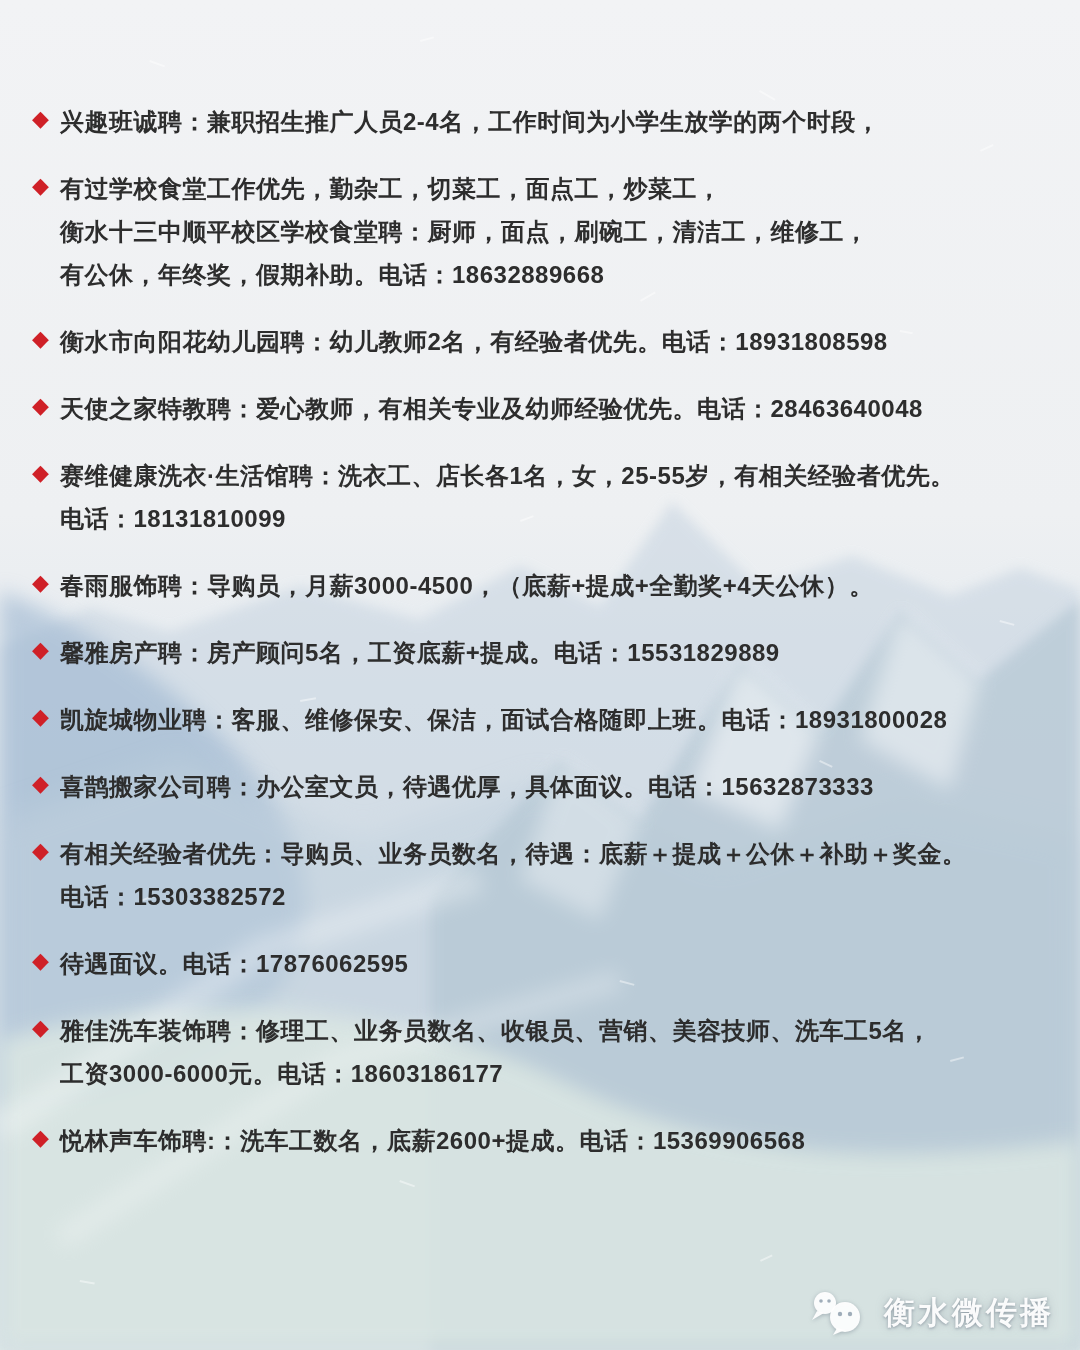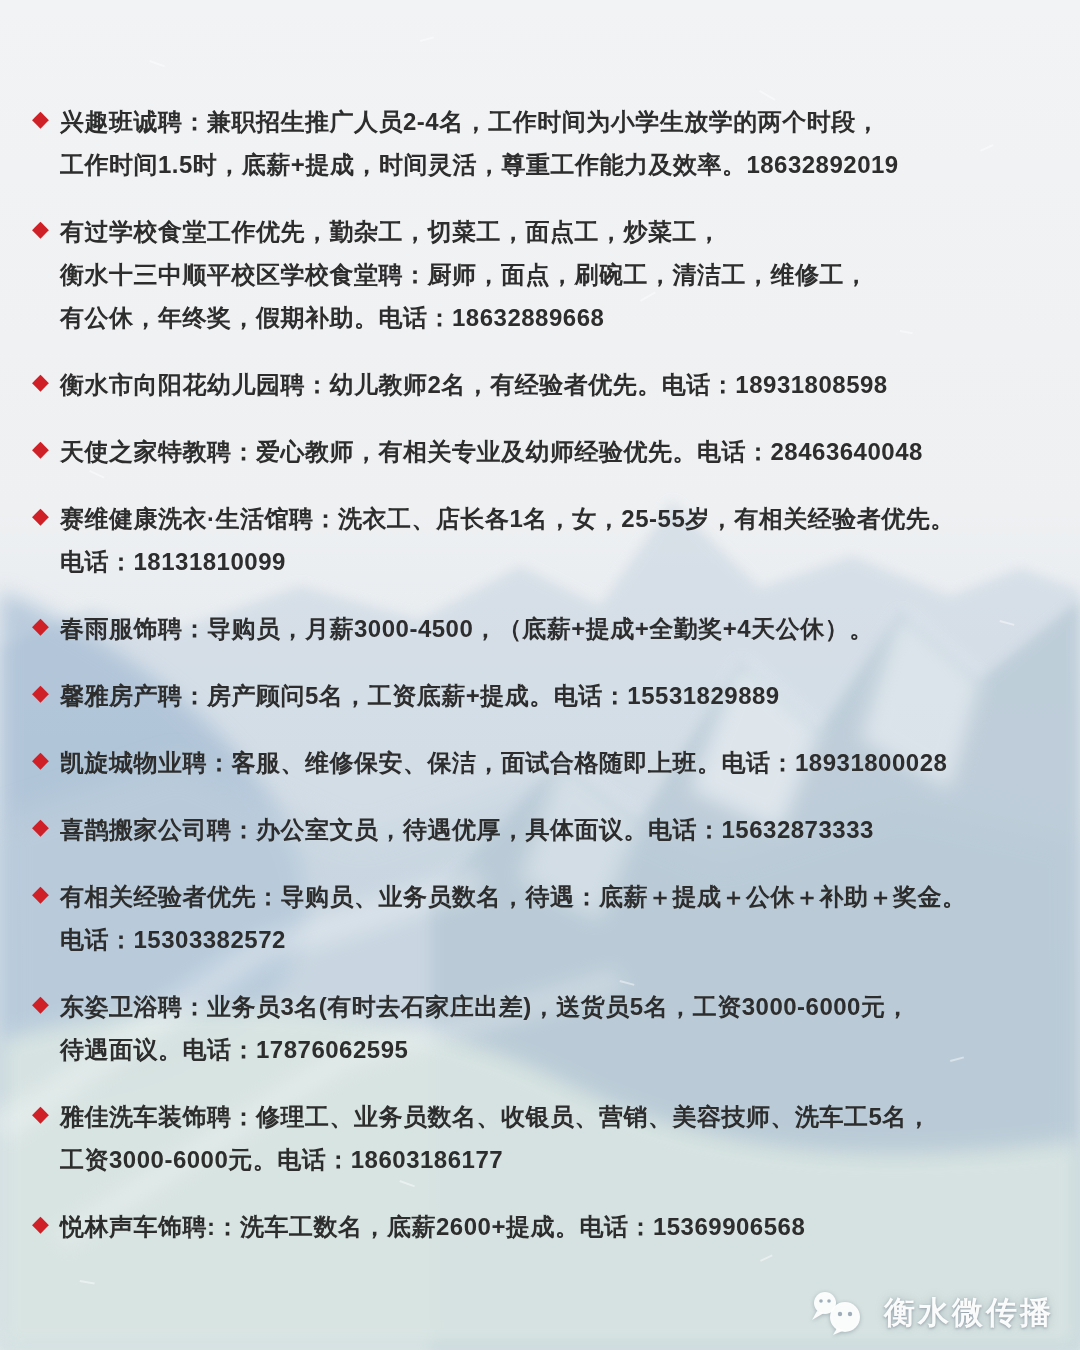--- a/index.html
+++ b/index.html
@@ -130,21 +130,20 @@
       <rect x="760" y="1260" width="13" height="2" transform="rotate(-25 760 1260)"></rect>
       <rect x="80" y="1280" width="15" height="2" transform="rotate(10 80 1280)"></rect>
     </g>
   </svg>
 
   <div class="content">
 
     <div class="listing">
       <span class="bullet">◆</span>
       <div class="line">兴趣班诚聘：兼职招生推广人员2-4名，工作时间为小学生放学的两个时段，</div>
-      <div class="line">工作时间1.5时，底薪+提成，时间灵活，尊重工作能力及效率。18632892019</div>
     </div>
 
     <div class="listing">
       <span class="bullet">◆</span>
       <div class="line">有过学校食堂工作优先，勤杂工，切菜工，面点工，炒菜工，</div>
       <div class="line">衡水十三中顺平校区学校食堂聘：厨师，面点，刷碗工，清洁工，维修工，</div>
       <div class="line">有公休，年终奖，假期补助。电话：18632889668</div>
     </div>
 
     <div class="listing">
@@ -184,21 +183,20 @@
     </div>
 
     <div class="listing">
       <span class="bullet">◆</span>
       <div class="line">有相关经验者优先：导购员、业务员数名，待遇：底薪＋提成＋公休＋补助＋奖金。</div>
       <div class="line">电话：15303382572</div>
     </div>
 
     <div class="listing">
       <span class="bullet">◆</span>
-      <div class="line">东姿卫浴聘：业务员3名(有时去石家庄出差)，送货员5名，工资3000-6000元，</div>
       <div class="line">待遇面议。电话：17876062595</div>
     </div>
 
     <div class="listing">
       <span class="bullet">◆</span>
       <div class="line">雅佳洗车装饰聘：修理工、业务员数名、收银员、营销、美容技师、洗车工5名，</div>
       <div class="line">工资3000-6000元。电话：18603186177</div>
     </div>
 
     <div class="listing">

